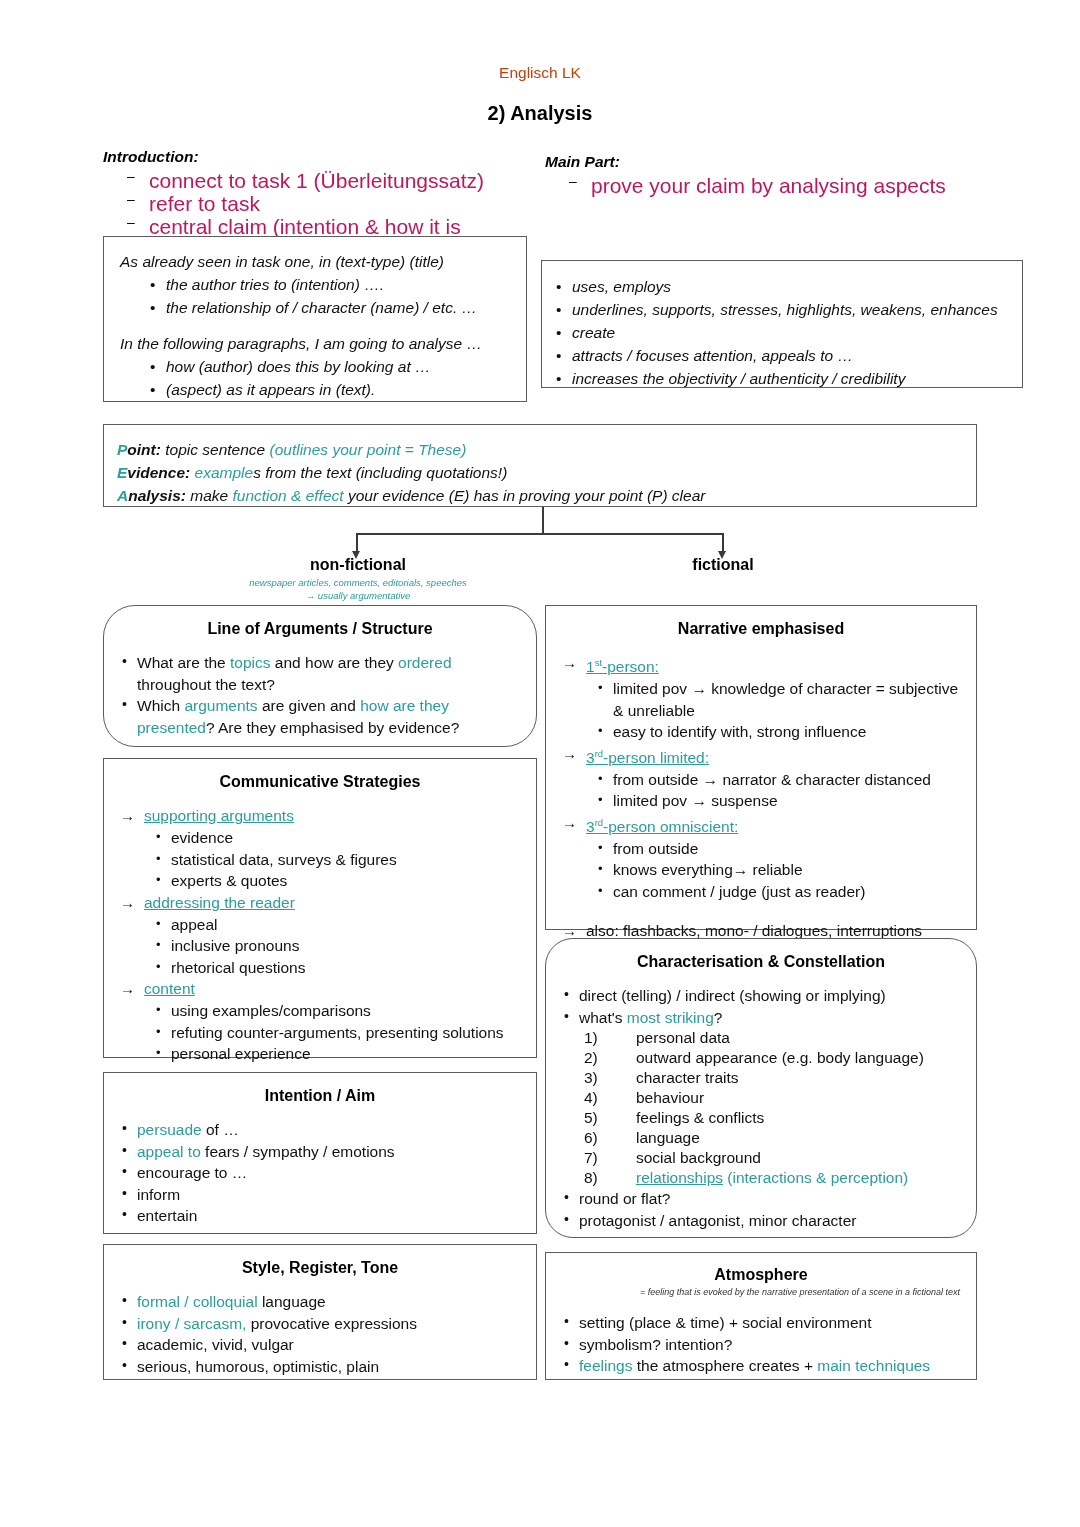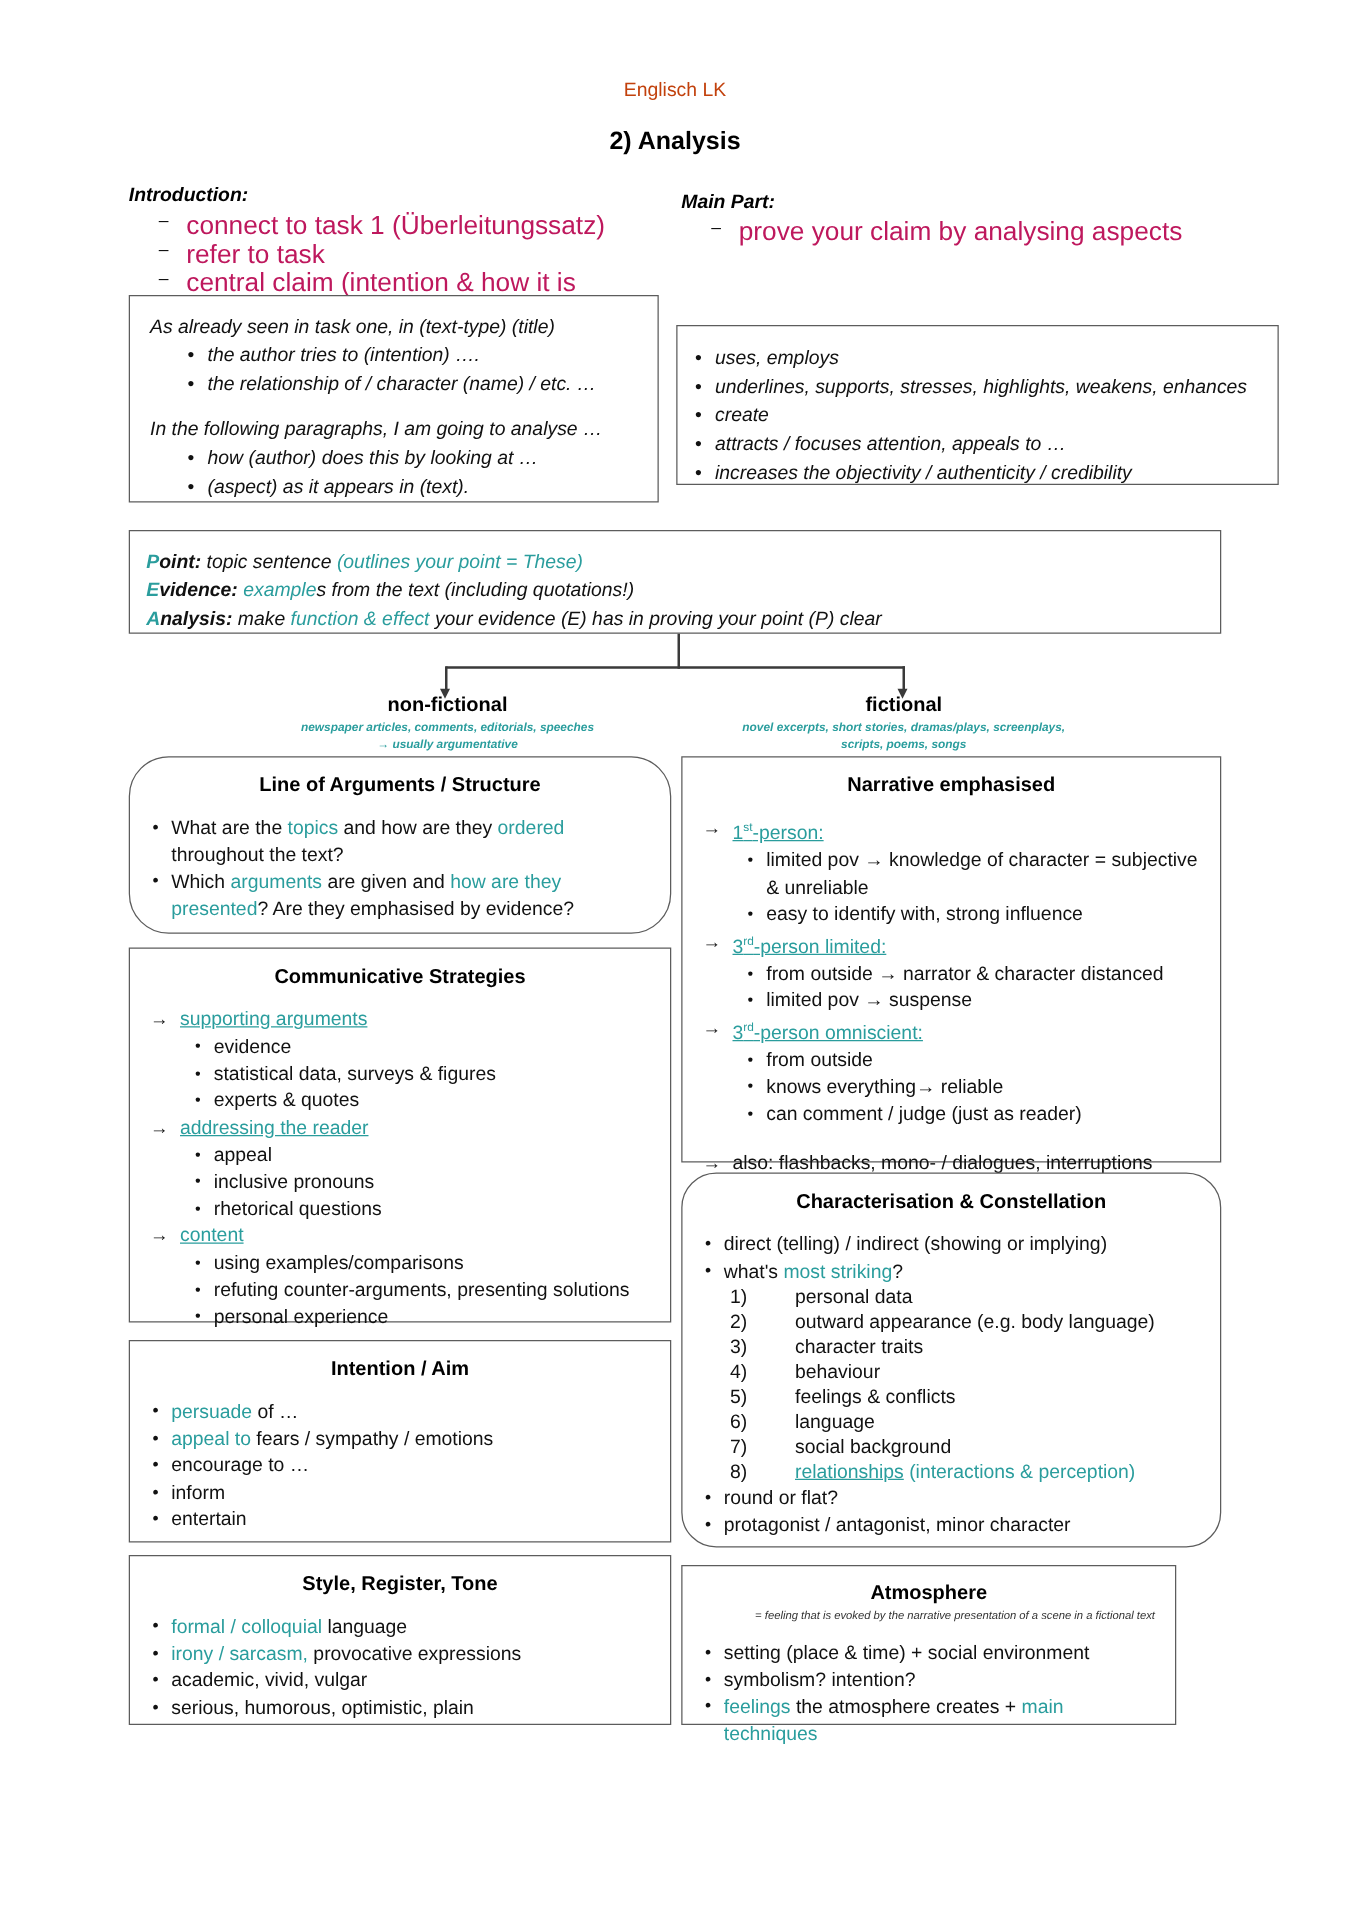--- a/index.html
+++ b/index.html
@@ -81,21 +81,21 @@
     position: absolute; width: 0; height: 0;
     border-left: 4.5px solid transparent; border-right: 4.5px solid transparent;
     border-top: 8px solid #3a3a3a;
   }
 
   
   .branch { position: absolute; text-align: center; }
   .branch-title { font-size: 16px; font-weight: bold; color: #000; }
   .branch-sub {
     font-size: 9.5px; font-style: italic; color: #2a9d9d;
-    line-height: 12.5px; margin-top: 3px; font-weight: bold;
+    line-height: 12.5px; margin-top: 3px;
   }
 
   
   .cbox-title {
     text-align: center; font-size: 16px; font-weight: bold; color: #000;
     margin-bottom: 14px;
   }
   .cbox-sub {
     text-align: right; font-size: 9px; font-style: italic; color: #333;
     margin-top: -11px; margin-bottom: 15px;
@@ -141,21 +141,21 @@
   .numlist li .num { position: absolute; left: 0; top: 0; }
 
   
   .box-loa   { top: 605px;  left: 103px; width: 434px; height: 142px; padding: 14px 16px 0 16px; border-radius: 32px; }
   .box-comm  { top: 758px;  left: 103px; width: 434px; height: 300px; padding: 14px 16px 0 16px; }
   .box-int   { top: 1072px; left: 103px; width: 434px; height: 162px; padding: 14px 16px 0 16px; }
   .box-style { top: 1244px; left: 103px; width: 434px; height: 136px; padding: 14px 16px 0 16px; }
   
   .box-narr  { top: 605px;  left: 545px; width: 432px; height: 325px; padding: 14px 16px 0 16px; }
   .box-char  { top: 938px;  left: 545px; width: 432px; height: 300px; padding: 14px 16px 0 16px; border-radius: 28px; }
-  .box-atm   { top: 1252px; left: 545px; width: 396px; height: 128px; padding: 13px 16px 0 16px; }
+  .box-atm   { top: 1252px; left: 545px; width: 432px; height: 128px; padding: 13px 16px 0 16px; }
 </style>
 </head>
 <body>
 
 <div class="page">
 
   <div class="doc-subject">Englisch LK</div>
   <div class="doc-title">2) Analysis</div>
 
   <div class="intro-block">
@@ -215,24 +215,20 @@
 
   <div class="branch" style="top:556px; left:180px; width:356px;">
     <div class="branch-title">non-fictional</div>
     <div class="branch-sub">
       <div>newspaper articles, comments, editorials, speeches</div>
       <div>→ usually argumentative</div>
     </div>
   </div>
   <div class="branch" style="top:556px; left:545px; width:356px;">
     <div class="branch-title">fictional</div>
-    <div class="branch-sub">
-      <div>novel excerpts, short stories, dramas/plays, screenplays,</div>
-      <div>scripts, poems, songs</div>
-    </div>
   </div>
 
   <div class="box box-loa">
     <div class="cbox-title">Line of Arguments / Structure</div>
     <ul class="bul" id="loa-list">
         <li><span>What are the </span><span class="teal">topics</span><span> and how are they </span><span class="teal">ordered</span><span> throughout the text?</span></li>
         <li><span>Which </span><span class="teal">arguments</span><span> are given and </span><span class="teal">how are they presented</span><span>? Are they emphasised by evidence?</span></li>
       </ul>
   </div>
 

